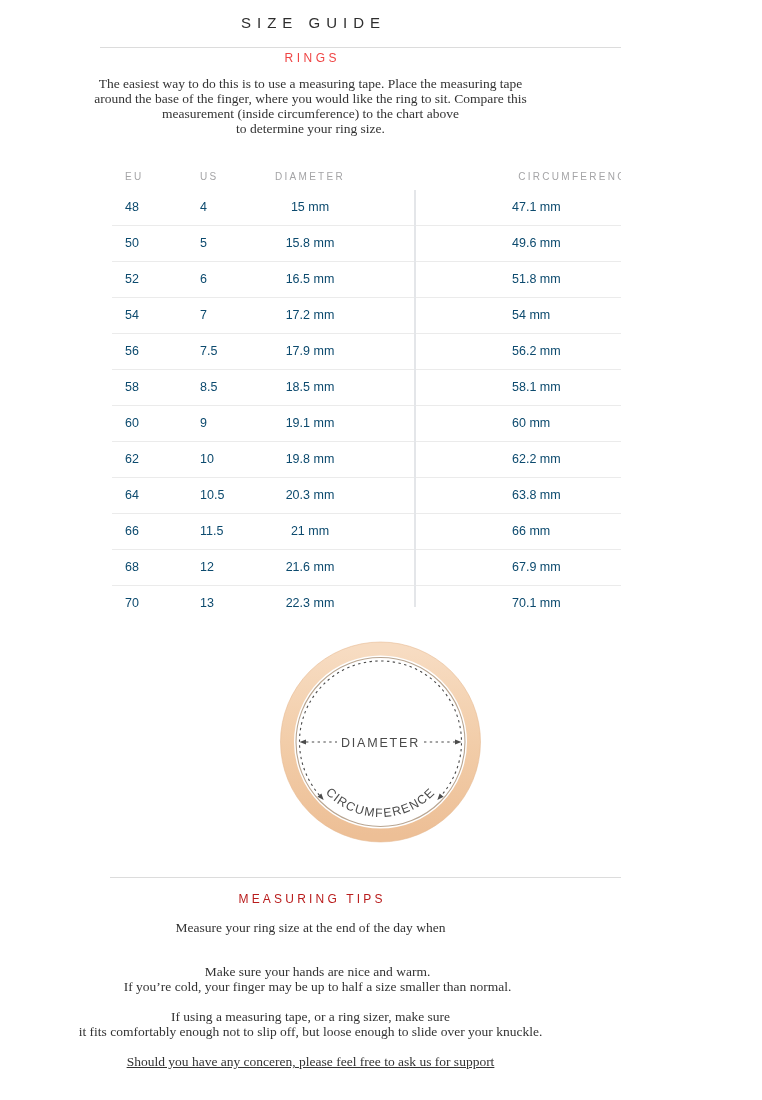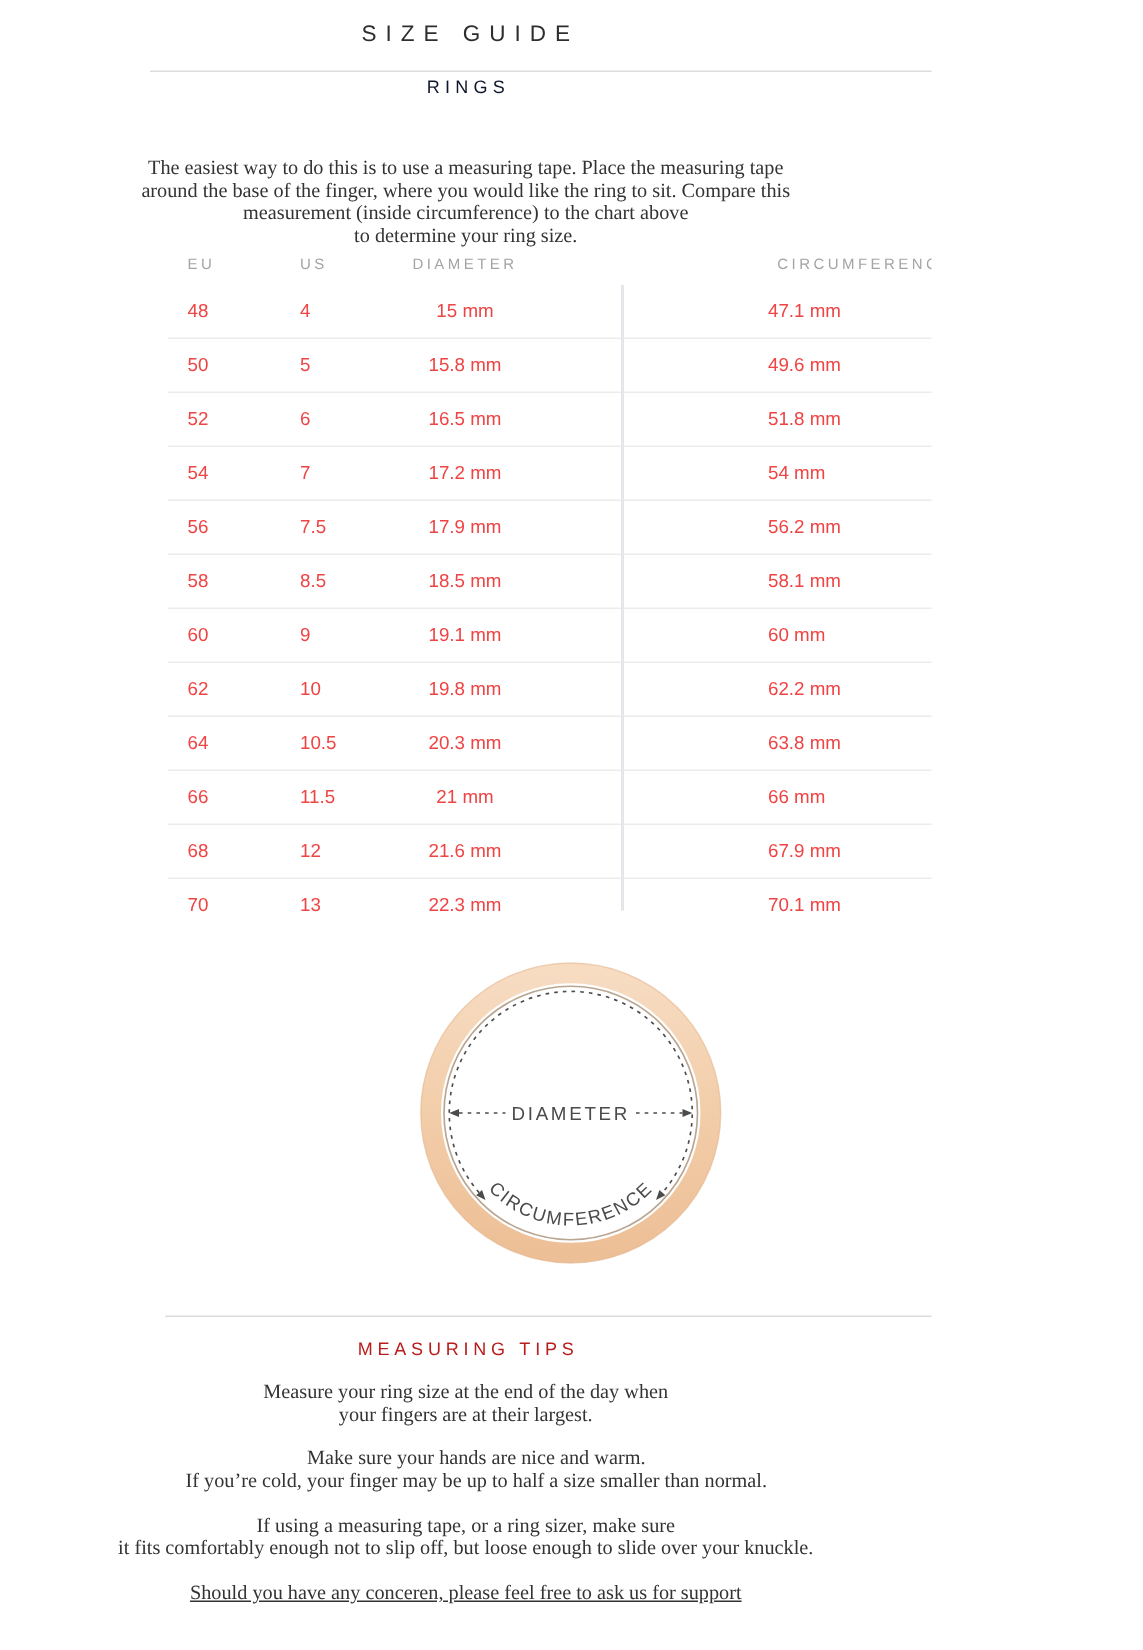--- a/index.html
+++ b/index.html
@@ -5,34 +5,34 @@
   html,body{margin:0;padding:0;background:#ffffff;}
   .page{position:relative;width:621px;height:1100px;background:#ffffff;overflow:hidden;
         font-family:"Liberation Sans",sans-serif;color:#2e2e2e;border-radius:10px;}
   .center{left:0;right:0;text-align:center;}
   .abs{position:absolute;}
 
   .page-title{top:14px;font-size:15px;letter-spacing:6px;text-indent:6px;color:#2e2e2e;}
   .divider{height:1px;background:#dcdcdc;}
   .divider-top{top:47px;left:100px;width:562px;}
   .divider-tips{top:877px;left:110px;width:542px;}
-  .section-label{top:51px;font-size:12px;letter-spacing:3.5px;text-indent:3.5px;color:#0f172a;}
+  .section-label{top:51px;font-size:12px;letter-spacing:3.5px;text-indent:3.5px;color:#ef4444;}
 
   .serif{font-family:"Liberation Serif",serif;color:#333333;font-size:13.5px;line-height:15px;}
-  .intro{top:76px;margin-top:28px;}
+  .intro{top:76px;}
 
   .th{top:171px;font-size:10px;letter-spacing:2.3px;color:#a4a4a6;}
   .th-eu{left:125px;}
   .th-us{left:200px;}
   .th-dia{left:250px;width:120px;text-align:center;}
   .th-circ{left:512px;width:130px;text-align:center;}
 
   .table-rows{top:190px;left:112px;width:544px;}
   .trow{position:relative;height:35px;border-bottom:1px solid #ebebeb;
-        font-size:12.5px;color:#ef4444;}
+        font-size:12.5px;color:#0c4a6e;}
   .trow:last-child{border-bottom:none;}
   .cell{position:absolute;top:0;line-height:35px;}
   .c-eu{left:13px;}
   .c-us{left:88px;}
   .c-dia{left:138px;width:120px;text-align:center;}
   .c-circ{left:400px;width:130px;text-align:left;}
   .vline{top:190px;left:414px;width:2px;height:417px;background:#e4e6e9;}
 
   .ring-svg{top:621px;left:259px;}
 
@@ -182,21 +182,20 @@
     <text text-anchor="middle" font-size="12.3" letter-spacing="1.2" fill="#4a4a4a">
       <textPath href="#circPath" startOffset="50%">CIRCUMFERENCE</textPath>
     </text>
   </svg>
 
   <div class="abs divider divider-tips"></div>
   <div class="abs center tips-title">MEASURING TIPS</div>
 
   <div class="abs center serif tip-p1">
     <div>Measure your ring size at the end of the day when</div>
-    <div>your fingers are at their largest.</div>
   </div>
   <div class="abs center serif tip-p2">
     <div>Make sure your hands are nice and warm.</div>
     <div>If you’re cold, your finger may be up to half a size smaller than normal.</div>
   </div>
   <div class="abs center serif tip-p3">
     <div>If using a measuring tape, or a ring sizer, make sure</div>
     <div>it fits comfortably enough not to slip off, but loose enough to slide over your knuckle.</div>
   </div>
   <div class="abs center serif tip-p4">

